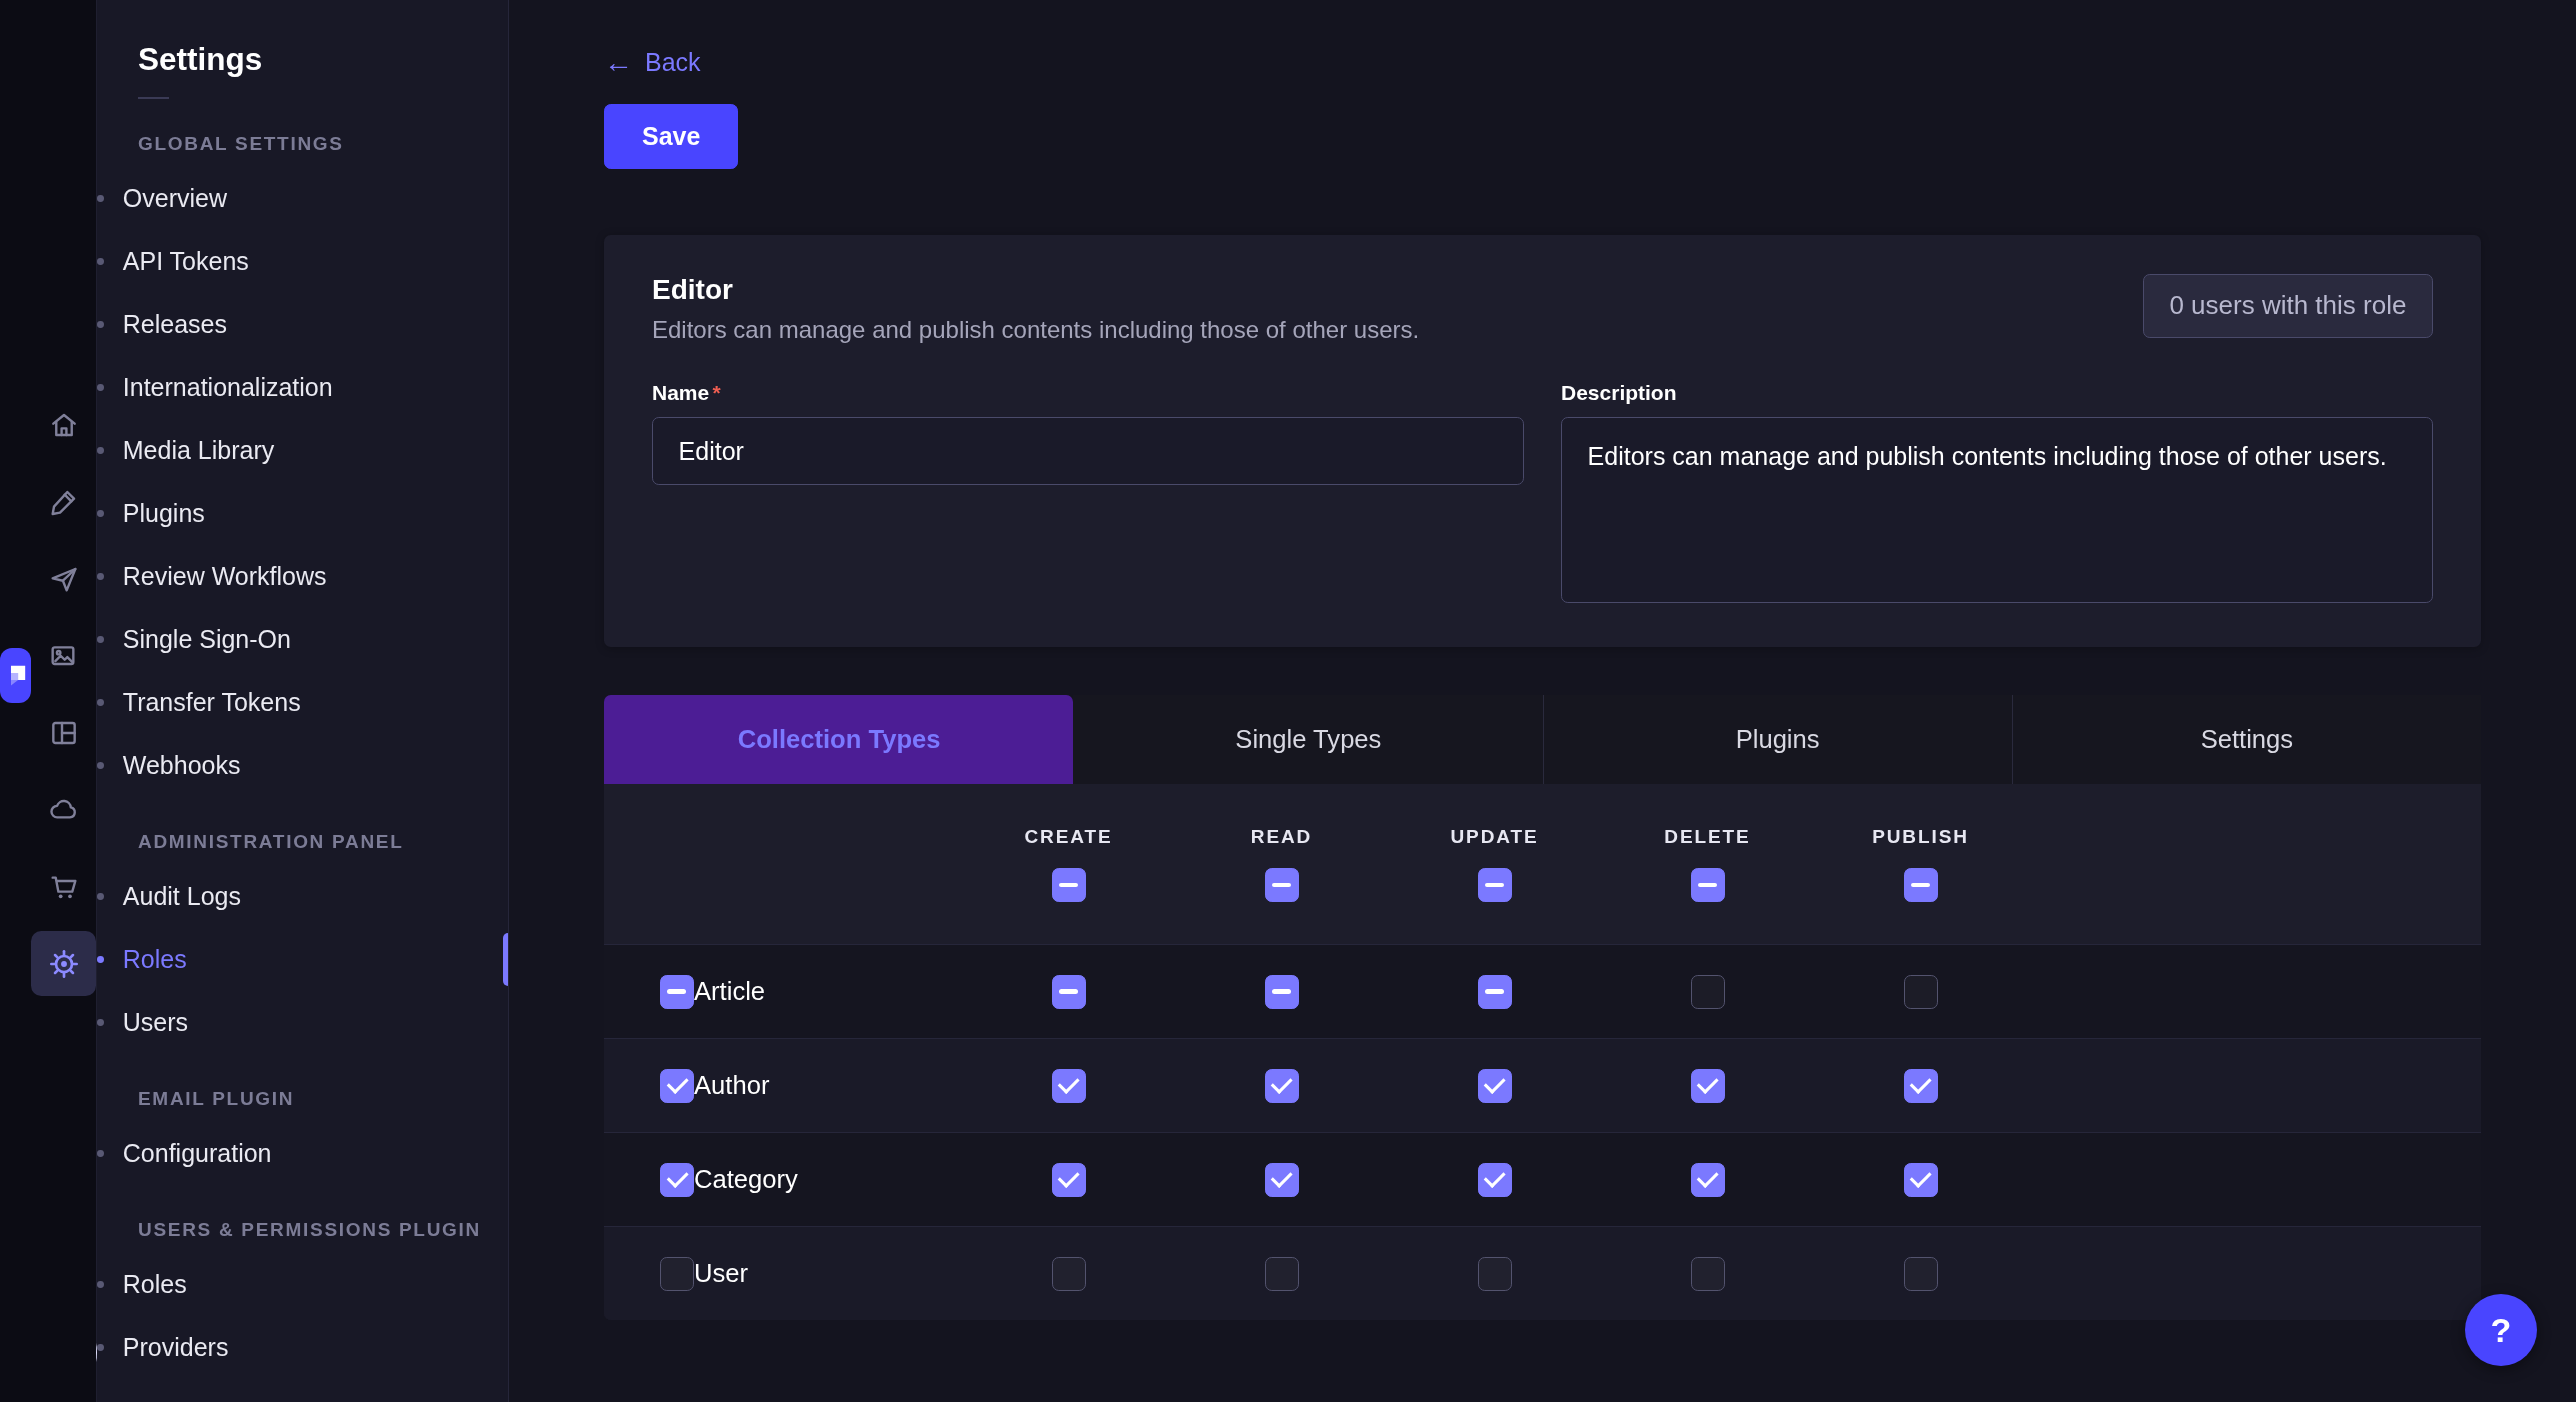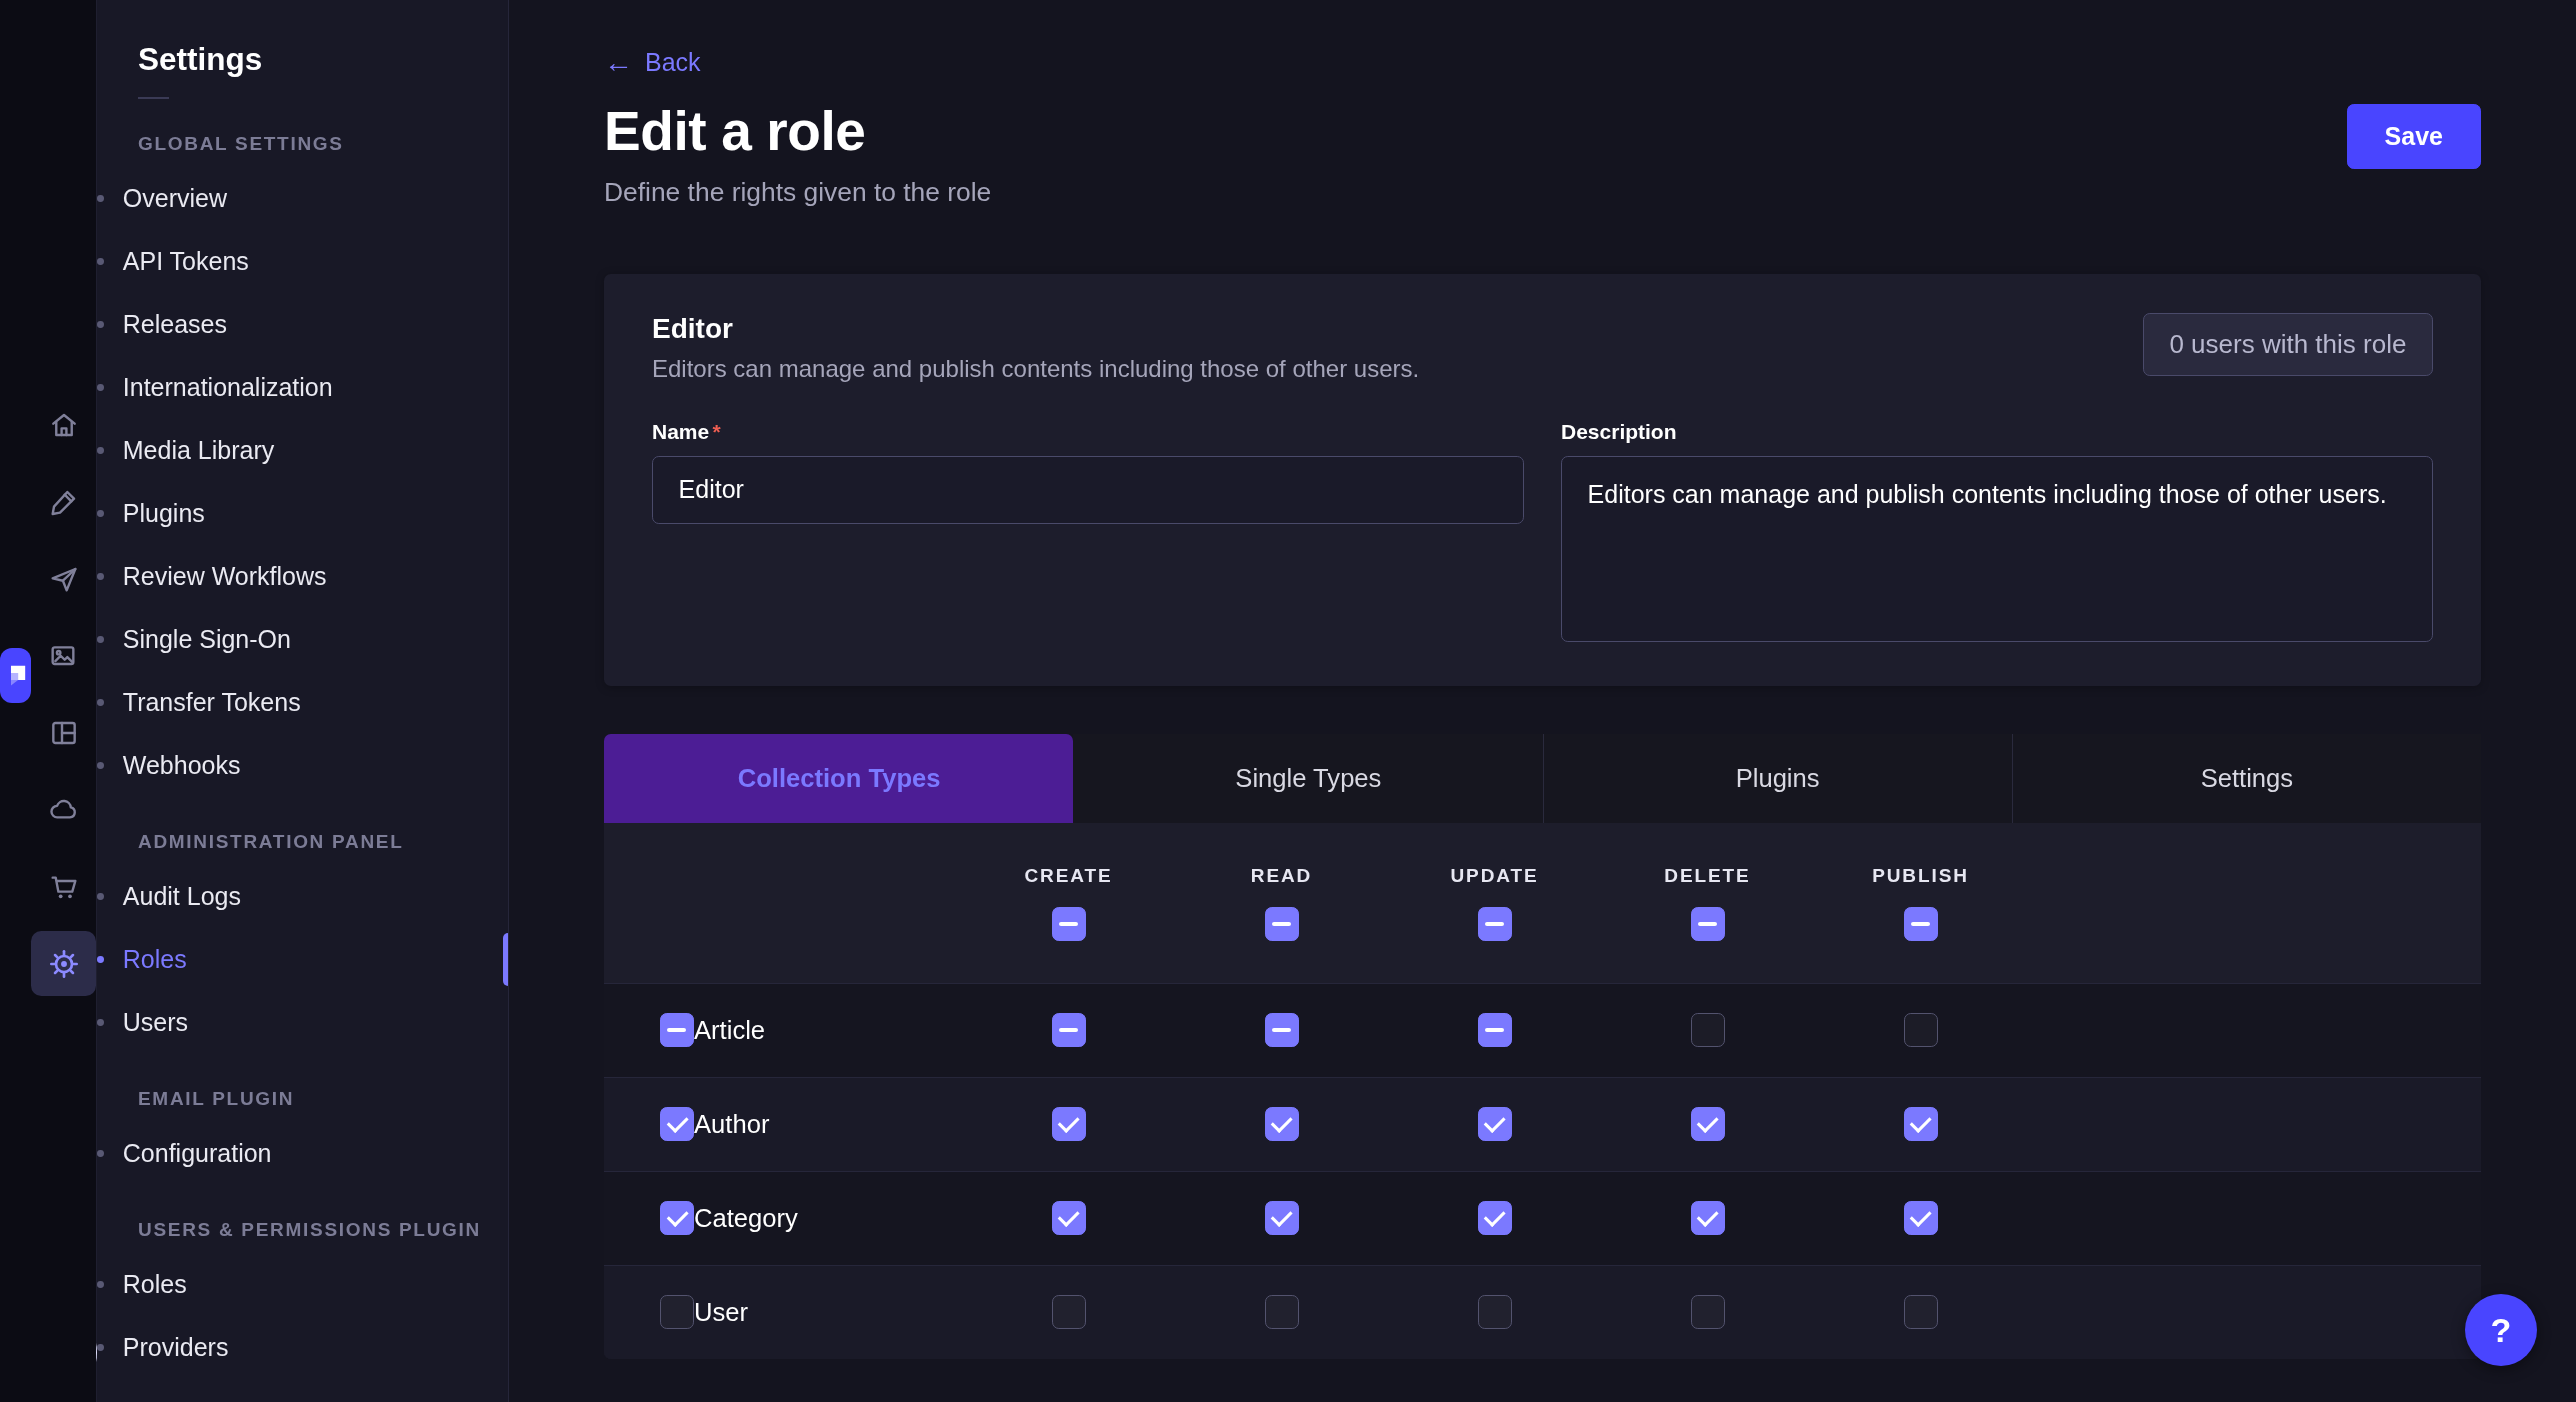--- a/index.html
+++ b/index.html
@@ -231,24 +231,20 @@
       </div>
   </aside>
 
   <main>
     <a class="back">
       <span class="arrow">←</span>
       <span>Back</span>
     </a>
 
     <div class="title-row">
-      <div>
-        <h1>Edit a role</h1>
-        <p class="subtitle">Define the rights given to the role</p>
-      </div>
       <button class="save">Save</button>
     </div>
 
     
     <section class="card">
       <div class="card-head">
         <div>
           <h2>Editor</h2>
           <p>Editors can manage and publish contents including those of other users.</p>
         </div>

